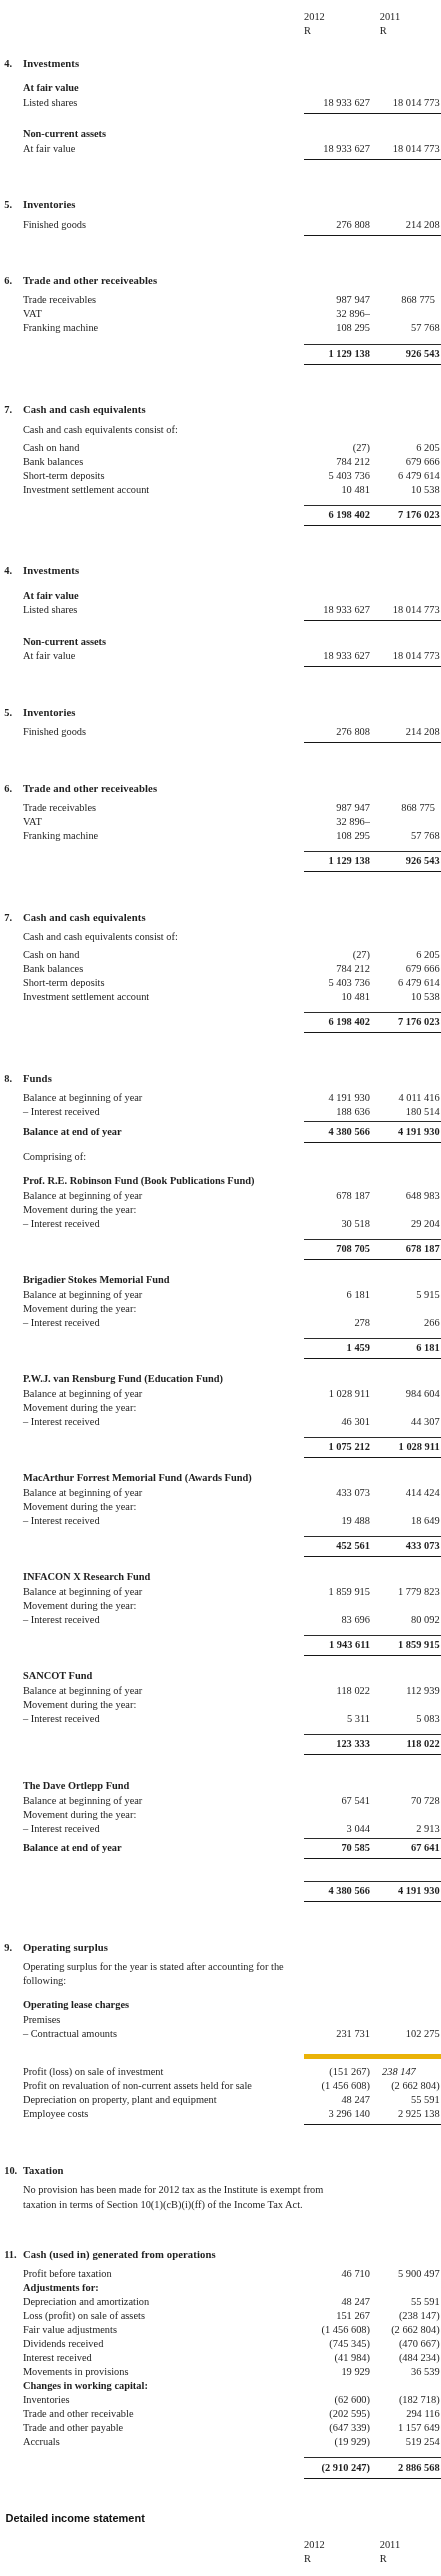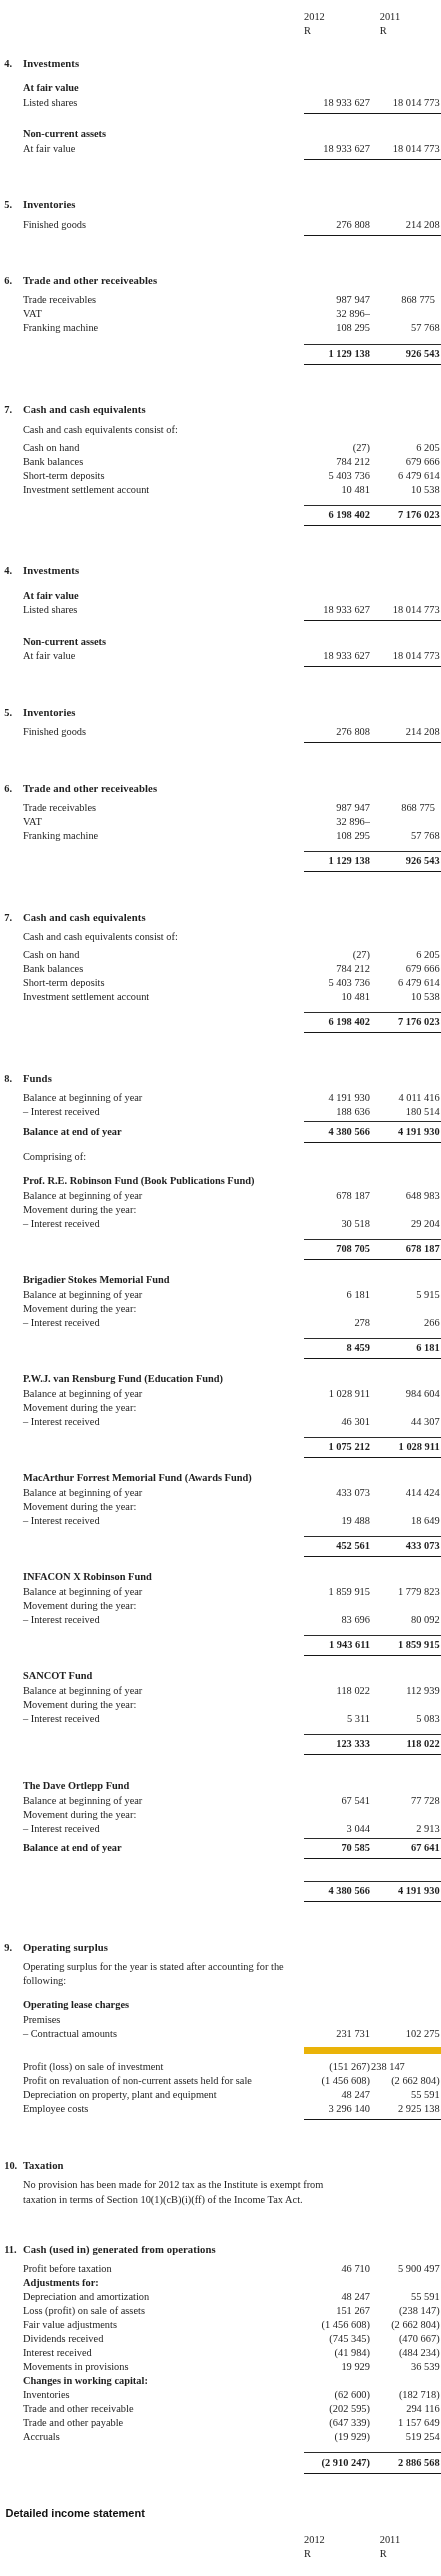--- a/index.html
+++ b/index.html
@@ -37,21 +37,21 @@
     flex:0 0 136px;
     display:flex;
     justify-content:flex-end;
     box-sizing:border-box;
   }
   .v1{flex:0 0 66px;width:66px;text-align:right;box-sizing:border-box;}
   .v2{flex:0 0 71px;width:71px;text-align:right;padding-right:1.4px;box-sizing:border-box;}
 
   
   .ra .amounts{border-top:1px solid #2b2b2b;padding-top:2.1px;margin-top:2.1px;}
-  .rb-thin  .amounts{border-bottom:7px solid #eab308;padding-bottom:6px;margin-bottom:2.1px;justify-content:center;}
+  .rb-thin  .amounts{border-bottom:5px solid #eab308;padding-bottom:13px;margin-bottom:2.1px;justify-content:center;}
   .rb-heavy .amounts{border-bottom:1.8px solid #161616;padding-bottom:3px;margin-bottom:2.8px;}
 
   
   .b-heading{margin:18px 0 5.5px 0;}
   .b-heading .label{font-weight:bold;font-size:10.7px;letter-spacing:0.1px;}
   .b-sub{margin:10.4px 0 0.7px 0;}
   .b-sub .label{font-weight:bold;}
   .b-total{margin-top:6px;}
   .bold .label,.bold .v1,.bold .v2{font-weight:bold;}
   .lbold .label{font-weight:bold;}
@@ -67,21 +67,21 @@
     font-size:11px;
     color:#111;
     margin:30.5px 0 14px 5.5px;
   }
   .colhead{margin-top:1.4px;}
   .colhead .v1,.colhead .v2{text-align:left;line-height:14px;}
   .colhead .v2{transform:translateX(9.7px);}
 
   
   .q-shift .v2{padding-right:6px;}
-  .q-jam .v2{text-align:left;padding-left:1px;}
+  .q-jam .v2{text-align:left;padding-left:12px;font-style:italic;}
 
   .mt-s{margin-top:4.2px;}
 
   .gap-s{height:4.2px;}
   .gap-m{height:11px;}
   .gap-l{height:16.6px;}
 </style>
 </head>
 <body>
 
@@ -462,21 +462,21 @@
       <span class="label">– Interest received</span>
       <span class="amounts">
         <span class="v1">278</span>
         <span class="v2">266</span>
       </span>
     </div>
     <div class="row bold ra rb-heavy b-total">
       <span class="gutter"></span>
       <span class="label"></span>
       <span class="amounts">
-        <span class="v1">8 459</span>
+        <span class="v1">1 459</span>
         <span class="v2">6 181</span>
       </span>
     </div>
     <div class="row b-sub">
       <span class="gutter"></span>
       <span class="label">P.W.J. van Rensburg Fund (Education Fund)</span>
     </div>
     <div class="row">
       <span class="gutter"></span>
       <span class="label">Balance at beginning of year</span>
@@ -540,21 +540,21 @@
     <div class="row bold ra rb-heavy b-total">
       <span class="gutter"></span>
       <span class="label"></span>
       <span class="amounts">
         <span class="v1">452 561</span>
         <span class="v2">433 073</span>
       </span>
     </div>
     <div class="row b-sub">
       <span class="gutter"></span>
-      <span class="label">INFACON X Robinson Fund</span>
+      <span class="label">INFACON X Research Fund</span>
     </div>
     <div class="row">
       <span class="gutter"></span>
       <span class="label">Balance at beginning of year</span>
       <span class="amounts">
         <span class="v1">1 859 915</span>
         <span class="v2">1 779 823</span>
       </span>
     </div>
     <div class="row">
@@ -620,21 +620,21 @@
     <div class="gap-m"></div>
     <div class="row b-sub">
       <span class="gutter"></span>
       <span class="label">The Dave Ortlepp Fund</span>
     </div>
     <div class="row">
       <span class="gutter"></span>
       <span class="label">Balance at beginning of year</span>
       <span class="amounts">
         <span class="v1">67 541</span>
-        <span class="v2">77 728</span>
+        <span class="v2">70 728</span>
       </span>
     </div>
     <div class="row">
       <span class="gutter"></span>
       <span class="label">Movement during the year:</span>
       <span class="amounts">
         <span class="v1"></span>
         <span class="v2"></span>
       </span>
     </div>

